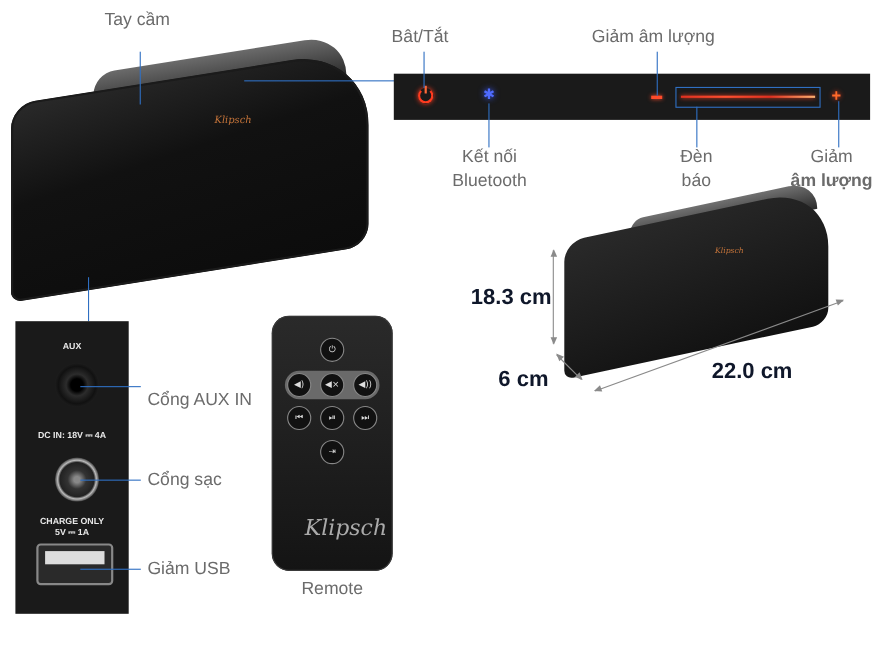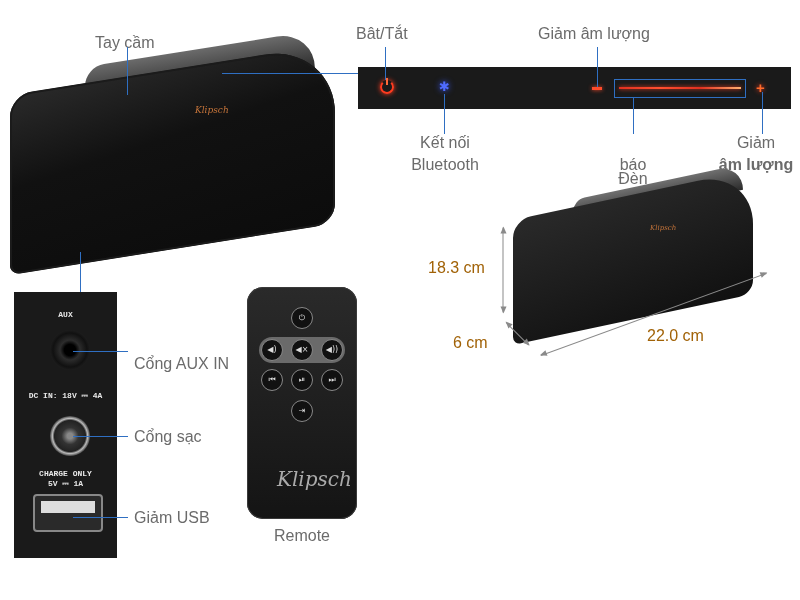--- a/index.html
+++ b/index.html
@@ -43,21 +43,21 @@
     .ctrl-power { position: absolute; left: 22px; top: 13px; width: 10px; height: 10px; border: 2px solid #ff3b1f; border-top-color: transparent; border-radius: 50%; box-shadow: 0 0 5px #ff3b1f; }
     .ctrl-power::after { content: ""; position: absolute; left: 4px; top: -4px; width: 2px; height: 7px; background: #ff6a3a; }
     .ctrl-bt { position: absolute; left: 81px; top: 12px; color: #4f6bff; font-size: 13px; text-shadow: 0 0 6px #3b5bff; font-family: "DejaVu Sans", sans-serif; }
     .ctrl-minus { position: absolute; left: 234px; top: 20px; width: 10px; height: 3px; background: #ff4b2b; box-shadow: 0 0 4px #ff4b2b; }
     .ctrl-led-box { position: absolute; left: 256px; top: 12px; width: 130px; height: 17px; border: 1px solid #2f6fc2; }
     .ctrl-led { position: absolute; left: 4px; top: 7px; width: 122px; height: 2px; background: linear-gradient(90deg,#e03020,#ff5030,#e03020,#ffb070); box-shadow: 0 0 4px #ff4020; }
     .ctrl-plus { position: absolute; left: 398px; top: 14px; color: #ff6a2a; font-size: 15px; font-weight: bold; text-shadow: 0 0 5px #ff4020; line-height: 14px; }
 
     
     .port-panel { position: absolute; left: 14px; top: 292px; width: 103px; height: 266px; background: #1a1a1a; }
-    .port-text { position: absolute; left: 0; width: 103px; text-align: center; color: #e8e8e8; font-weight: bold; font-size: 8px; line-height: 10px; font-family: Liberation Mono, monospace; }
+    .port-text { position: absolute; left: 0; width: 103px; text-align: center; color: #e8e8e8; font-weight: bold; font-size: 8px; line-height: 10px; font-family: Liberation Sans, sans-serif; }
     .aux-jack { position: absolute; left: 36px; top: 38px; width: 40px; height: 40px; border-radius: 50%; background: radial-gradient(circle, #000 20%, #2c2c2c 35%, #111 60%, #3a3a3a 100%); }
     .dc-jack { position: absolute; left: 36px; top: 124px; width: 40px; height: 40px; border-radius: 50%; background: radial-gradient(circle, #888 10%, #333 30%, #222 55%, #bbb 62%, #333 72%, #111 100%); }
     .usb-port { position: absolute; left: 19px; top: 202px; width: 70px; height: 38px; background: #2a2a2a; border-radius: 4px; border: 2px solid #888; box-sizing: border-box; }
     .usb-port::before { content: ""; position: absolute; left: 6px; top: 5px; width: 54px; height: 12px; background: #ddd; }
 
     
     .remote { position: absolute; left: 247px; top: 287px; width: 110px; height: 232px; background: linear-gradient(180deg,#2a2a2a,#141414); border-radius: 16px; box-shadow: inset 0 0 0 1px #3a3a3a; }
     .rbtn { position: absolute; width: 20px; height: 20px; border-radius: 50%; background: #111; border: 1.5px solid #888; color: #ddd; font-size: 8px; text-align: center; line-height: 20px; font-family: "DejaVu Sans", sans-serif; }
     .vol-group { position: absolute; left: 12px; top: 50px; width: 86px; height: 26px; border-radius: 13px; background: #6a6a6a; }
     .remote-logo { position: absolute; left: 30px; top: 180px; color: #aaa; font-family: "DejaVu Serif", serif; font-style: italic; font-size: 20px; }
@@ -73,33 +73,33 @@
     .dim-top {
       position: absolute; left: 60px; top: 10px; width: 170px; height: 26px;
       background: linear-gradient(180deg,#707070,#2a2a2a);
       border-radius: 20px 45px 0 0;
       transform: skewY(-12deg); transform-origin: left bottom;
     }
     .dim-line { position: absolute; height: 1px; background: #8a8a8a; transform-origin: left center; }
     .dim-line::before, .dim-line::after { content: ""; position: absolute; top: -3px; width: 0; height: 0; border-top: 3.5px solid transparent; border-bottom: 3.5px solid transparent; }
     .dim-line::before { left: -1px; border-right: 7px solid #8a8a8a; }
     .dim-line::after { right: -1px; border-left: 7px solid #8a8a8a; }
-    .dim-label { position: absolute; font-size: 16px; color: #a16207; font-weight: 400; }
+    .dim-label { position: absolute; font-size: 20px; color: #0f172a; font-weight: 700; }
   </style>
 </head>
 <body>
 
 <div class="speaker-main">
   <div class="speaker-top"></div>
   <div class="speaker-handle"></div>
   <div class="speaker-front"></div>
   <div class="brand-logo" style="left:185px; top:50px;">Klipsch</div>
 </div>
 
-<div class="label" style="left:95px; top:33px;">Tay cầm</div>
+<div class="label" style="left:95px; top:9px;">Tay cầm</div>
 <div class="line-v" style="left:127px; top:47px; height:48px;"></div>
 
 <div class="line-h" style="left:222px; top:73px; width:137px;"></div>
 
 <div class="control-strip">
   <div class="ctrl-power"></div>
   <div class="ctrl-bt">✱</div>
   <div class="ctrl-minus"></div>
   <div class="ctrl-led-box">
     <div class="ctrl-led"></div>
@@ -111,21 +111,21 @@
 <div class="line-v" style="left:385px; top:47px; height:33px;"></div>
 
 <div class="label" style="left:538px; top:24px;">Giảm âm lượng</div>
 <div class="line-v" style="left:597px; top:47px; height:40px;"></div>
 
 <div class="line-v" style="left:444px; top:94px; height:40px;"></div>
 <div class="label center" style="left:398px; top:133px; width:94px;text-align:center;">Kết nối</div>
 <div class="label center" style="left:398px; top:155px; width:94px;">Bluetooth</div>
 
 <div class="line-v" style="left:633px; top:97px; height:37px;"></div>
-<div class="label center" style="left:603px; top:133px; width:60px;margin-top:36px;">Đèn</div>
+<div class="label center" style="left:603px; top:133px; width:60px;">Đèn</div>
 <div class="label center" style="left:603px; top:155px; width:60px;">báo</div>
 
 <div class="line-v" style="left:762px; top:92px; height:42px;"></div>
 <div class="label center" style="left:712px; top:133px; width:88px;">Giảm</div>
 <div class="label center" style="left:712px; top:155px; width:88px;font-weight:bold;">âm lượng</div>
 
 <div class="line-v" style="left:80px; top:252px; height:40px;"></div>
 
 <div class="port-panel">
   <div class="port-text" style="top:18px;">AUX</div>

